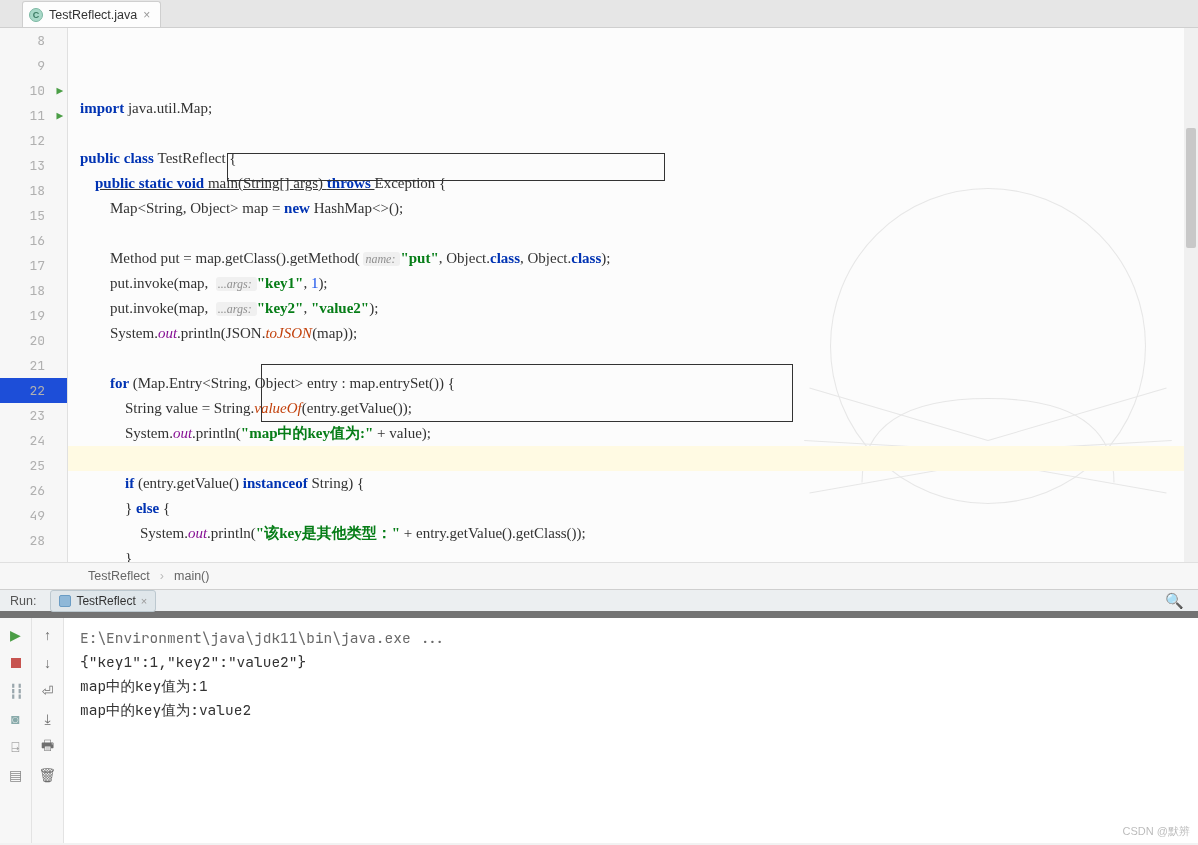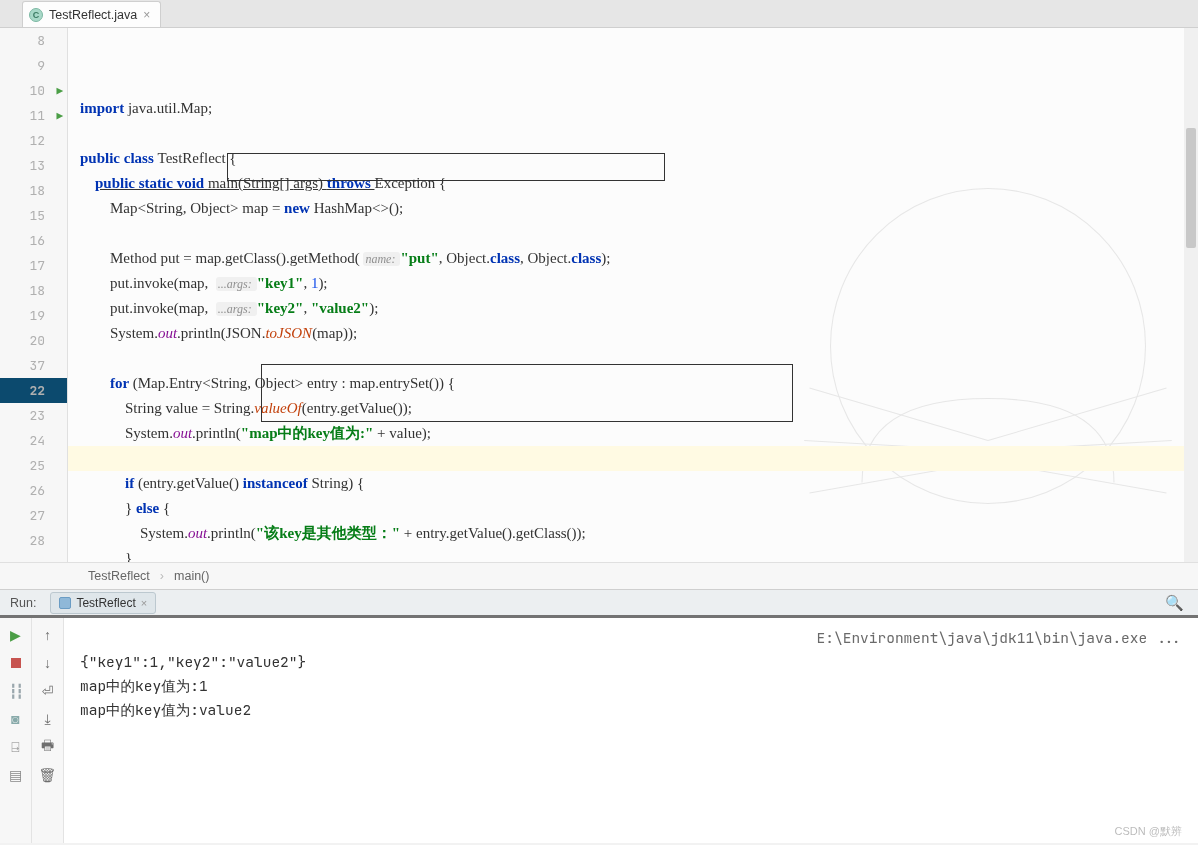--- a/index.html
+++ b/index.html
@@ -16,21 +16,21 @@
   .file-tab { height:26px; background:#fdfdfd; border:1px solid #cfcfcf; border-bottom:none; border-top-left-radius:3px; border-top-right-radius:3px; display:flex; align-items:center; padding:0 10px 0 6px; gap:6px; font-size:12.5px; color:#333; }
   .file-tab .icon { width:14px; height:14px; border-radius:50%; background:#a8d8c8; border:1px solid #7cb8a3; display:flex; align-items:center; justify-content:center; font-size:9px; color:#3a7a62; font-weight:bold; }
   .file-tab .close { color:#999; font-size:12px; }
 
   .editor-wrap { position:relative; height:534px; background:#fcfcfc; }
   .editor-body { display:flex; height:534px; }
 
   
   .gutter { width:68px; background:#f7f7f7; border-right:1px solid #e0e0e0; font-family:"JetBrains Mono","Consolas",monospace; font-size:13px; color:#b0b0b0; }
   .gutter-row { height:25px; display:flex; align-items:center; justify-content:flex-end; padding-right:22px; position:relative; }
-  .gutter-row.hl { background:#0c4a6e;font-weight:bold; }
+  .gutter-row.hl { background:#1d4ed8; }
   .run-mark { position:absolute; right:4px; color:#4b9e46; font-size:11px; }
 
   
   .code-area { flex:1; font-family:Liberation Serif, serif; font-size:15px; position:relative; white-space:pre; overflow:hidden; }
   .code-row { height:25px; line-height:25px; padding-left:12px; color:#333; }
   .code-row.hl { background:#fffae3; }
   .kw1 { color:#0033b3; font-weight:bold; }                     
   .fld { color:#871094; font-style:italic; } 
   .str { color:#067d17; font-weight:bold; }   
   .mth { font-style:italic; color:#c2410c; }     
@@ -46,40 +46,40 @@
   .bg-art { position:absolute; right:0; top:150px; width:420px; height:420px; opacity:.18; pointer-events:none; }
 
   .editor-scrollbar { position:absolute; right:0; top:0; width:14px; height:534px; background:#f0f0f0; }
   .editor-scrollbar .thumb { position:absolute; top:100px; left:2px; width:10px; height:120px; background:#c8c8c8; border-radius:2px; }
 
   
   .breadcrumb { height:28px; background:#f7f7f7; border-top:1px solid #e0e0e0; border-bottom:1px solid #cfcfcf; display:flex; align-items:center; padding-left:88px; gap:10px; font-size:12.5px; color:#666; }
   .crumb-sep { color:#bbb; }
 
   
-  .run-header { height:28px; background:#eceff1; border-bottom:3px solid #737373; display:flex; align-items:center; }
+  .run-header { height:28px; background:#eceff1; border-bottom:7px solid #737373; display:flex; align-items:center; }
   .run-label { padding:0 10px; font-size:12.5px; color:#555; }
   .run-tab { height:22px; background:#dfe6ea; border:1px solid #bcc8cf; border-radius:3px; display:flex; align-items:center; padding:0 8px; gap:5px; font-size:12px; color:#333; margin-left:4px; }
   .run-tab .icon { width:12px; height:12px; background:#8fb8d8; border:1px solid #6a9cc4; border-radius:2px; }
   .run-tab .close { color:#999; font-size:11px; }
   .run-search { margin-left:auto; margin-right:14px; color:#8a8a8a; font-size:15px; }
 
   
   .run-body { display:flex; height:225px; background:#fff; position:relative; }
   .run-gutter1 { width:32px; background:#f7f7f7; border-right:1px solid #e3e3e3; display:flex; flex-direction:column; align-items:center; padding-top:8px; gap:10px; }
   .run-gutter2 { width:32px; background:#f7f7f7; border-right:1px solid #e3e3e3; display:flex; flex-direction:column; align-items:center; padding-top:8px; gap:10px; }
   .gicon { width:18px; height:18px; display:flex; align-items:center; justify-content:center; color:#6e6e6e; font-size:14px; }
   .gicon.green { color:#4b9e46; }
   .gicon svg { width:16px; height:16px; }
 
   .console { flex:1; font-family:"JetBrains Mono","Consolas",monospace; font-size:14.5px; padding:8px 16px; color:#333; line-height:24px; white-space:pre; }
-  .console .cmd { color:#6a6a6a;text-align:right; }
+  .console .cmd { color:#6a6a6a; }
   .console .exit { color:#333; }
 
-  .watermark { position:absolute; right:16px; bottom:6px; font-size:11px; color:rgba(0,0,0,.28); font-family:Arial,sans-serif; }
+  .watermark { position:absolute; right:8px; bottom:6px; font-size:11px; color:rgba(0,0,0,.28); font-family:Arial,sans-serif; }
 
   .left-rail { position:absolute; left:0; top:28px; width:20px; height:534px; background:#e6e6e6; border-right:1px solid #d0d0d0; }
 </style>
 </head>
 <body>
 
 <div class="tab-bar">
   <div class="file-tab">
     <span class="icon">C</span>
     <span>TestReflect.java</span>
@@ -113,27 +113,27 @@
         <div class="gutter-row">11<span class="run-mark">▶</span></div>
         <div class="gutter-row">12</div>
         <div class="gutter-row">13</div>
         <div class="gutter-row">18</div>
         <div class="gutter-row">15</div>
         <div class="gutter-row">16</div>
         <div class="gutter-row">17</div>
         <div class="gutter-row">18</div>
         <div class="gutter-row">19</div>
         <div class="gutter-row">20</div>
-        <div class="gutter-row">37</div>
+        <div class="gutter-row">21</div>
         <div class="gutter-row hl">22</div>
         <div class="gutter-row">23</div>
         <div class="gutter-row">24</div>
         <div class="gutter-row">25</div>
         <div class="gutter-row">26</div>
-        <div class="gutter-row">27</div>
+        <div class="gutter-row">49</div>
         <div class="gutter-row">28</div>
       </div>
     <div class="code-area" id="code">
       <div class="box1"></div>
       <div class="box2"></div>
     <div class="code-row"><span class="kw1">import </span><span>java.util.Map;</span></div><div class="code-row">&nbsp;</div><div class="code-row"><span class="kw1">public class </span><span>TestReflect {</span></div><div class="code-row"><span>    </span><span class="kw1 under">public static void </span><span class="under">main(String[] </span><span class="under">args</span><span class="under">) </span><span class="kw1 under">throws </span><span>Exception {</span></div><div class="code-row"><span>        Map&lt;String, Object&gt; map = </span><span class="kw1">new </span><span>HashMap&lt;&gt;();</span></div><div class="code-row">&nbsp;</div><div class="code-row"><span>        Method put = map.getClass().getMethod( </span><span class="hint">name: </span><span class="str">"put"</span><span>, Object.</span><span class="kw1">class</span><span>, Object.</span><span class="kw1">class</span><span>);</span></div><div class="code-row"><span>        put.invoke(map,  </span><span class="hint">...args: </span><span class="str">"key1"</span><span>, </span><span class="num">1</span><span>);</span></div><div class="code-row"><span>        put.invoke(map,  </span><span class="hint">...args: </span><span class="str">"key2"</span><span>, </span><span class="str">"value2"</span><span>);</span></div><div class="code-row"><span>        System.</span><span class="fld">out</span><span>.println(JSON.</span><span class="mth">toJSON</span><span>(map));</span></div><div class="code-row">&nbsp;</div><div class="code-row"><span>        </span><span class="kw1">for </span><span>(Map.Entry&lt;String, Object&gt; entry : map.entrySet()) {</span></div><div class="code-row"><span>            String value = String.</span><span class="mth">valueOf</span><span>(entry.getValue());</span></div><div class="code-row"><span>            System.</span><span class="fld">out</span><span>.println(</span><span class="str">"map中的key值为:"</span><span> + value);</span></div><div class="code-row hl">&nbsp;</div><div class="code-row"><span>            </span><span class="kw1">if </span><span>(entry.getValue() </span><span class="kw1">instanceof </span><span>String) {</span></div><div class="code-row"><span>            } </span><span class="kw1">else </span><span>{</span></div><div class="code-row"><span>                System.</span><span class="fld">out</span><span>.println(</span><span class="str">"该key是其他类型："</span><span> + entry.getValue().getClass());</span></div><div class="code-row"><span>            }</span></div></div>
   </div>
 
   <div class="editor-scrollbar">
     <div class="thumb"></div>

